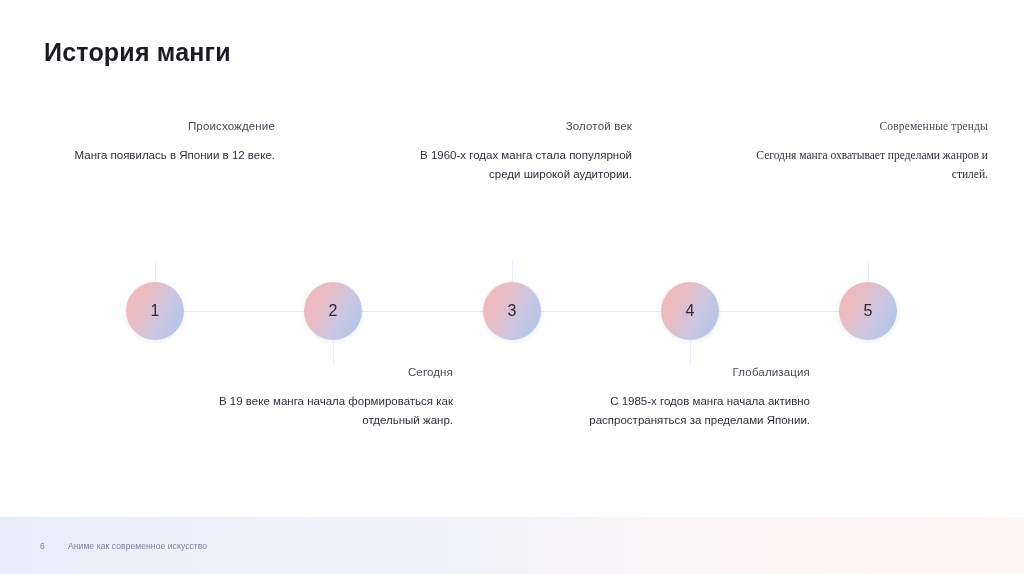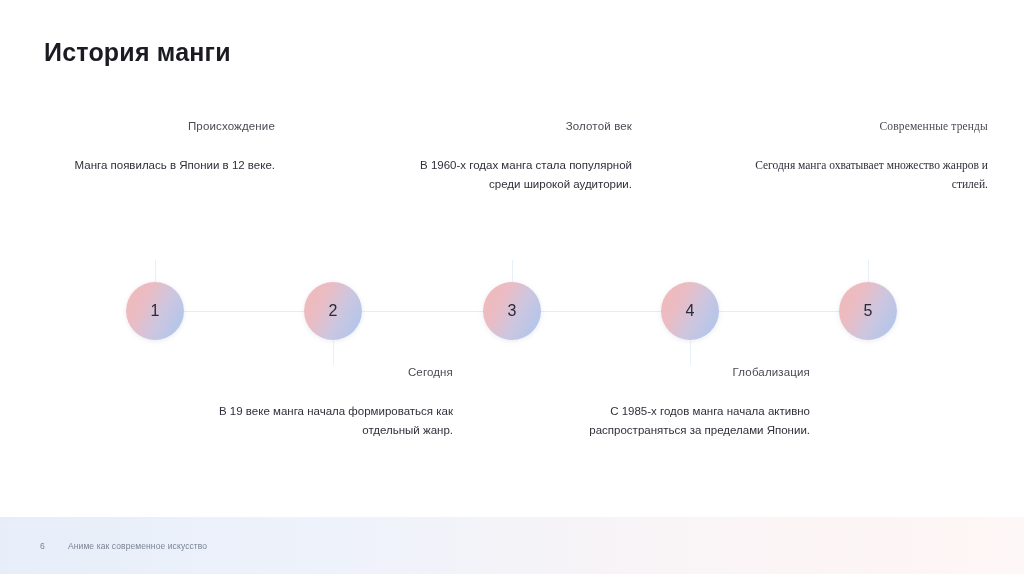--- a/index.html
+++ b/index.html
@@ -94,21 +94,21 @@
     position: absolute;
     text-align: right;
   }
   .entry-label {
     font-size: 11.5px;
     color: #4a4a55;
     letter-spacing: 0.15px;
     line-height: 16px;
   }
   .entry-desc {
-    margin-top: 22px;
+    margin-top: 12px;
     font-size: 11.5px;
     color: #2f2f3a;
     line-height: 19px;
   }
 
   .entry.top-1 { left: 35px;  top: 118px; width: 240px; }
   .entry.top-3 { left: 392px; top: 118px; width: 240px; }
   .entry.top-5 { left: 748px; top: 118px; width: 240px; font-family: Liberation Serif, serif; }
 
   .entry.bottom-2 { left: 213px; top: 364px; width: 240px; }
@@ -152,21 +152,21 @@
     <div class="entry-desc">Манга появилась в Японии в 12 веке.</div>
   </div>
 
   <div class="entry top-3">
     <div class="entry-label">Золотой век</div>
     <div class="entry-desc">В 1960-х годах манга стала популярной среди широкой аудитории.</div>
   </div>
 
   <div class="entry top-5">
     <div class="entry-label">Современные тренды</div>
-    <div class="entry-desc">Сегодня манга охватывает множество жанров и стилей.</div>
+    <div class="entry-desc">Сегодня манга охватывает пределами жанров и стилей.</div>
   </div>
 
   <div class="timeline">
 
     <div class="axis-line"></div>
 
     <div class="stub up" style="left:155px;"></div>
     <div class="stub down" style="left:333px;"></div>
     <div class="stub up" style="left:512px;"></div>
     <div class="stub down" style="left:690px;"></div>

